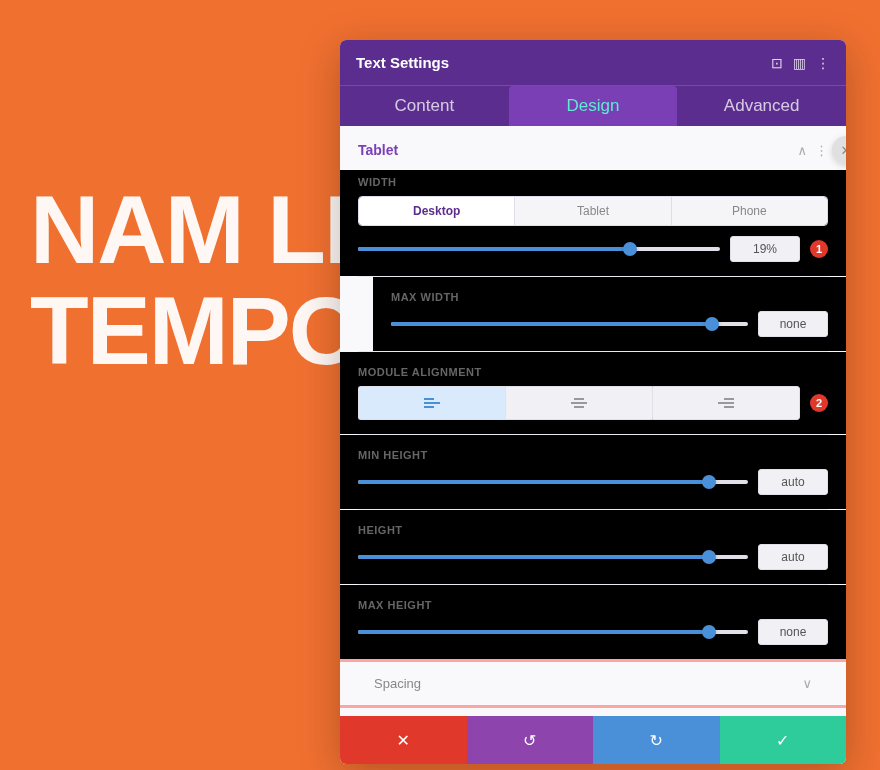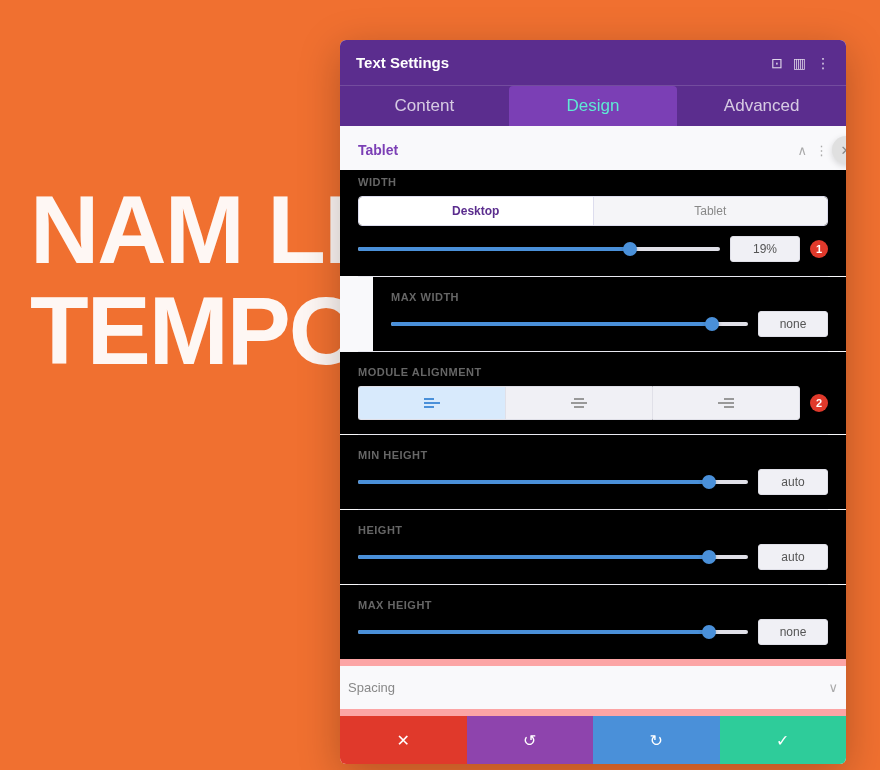--- a/index.html
+++ b/index.html
@@ -250,22 +250,22 @@
     }
     .align-btn:first-child { border-radius: 3px 0 0 3px; }
     .align-btn:last-child { border-right: 1px solid #e0e0e8; border-radius: 0 3px 3px 0; }
     .align-btn.active {
       background: #d8eafc;
       color: #4a90d9;
     }
 
     
     .collapsible-section {
-      border-top: 7px solid #fca5a5;
-      padding: 14px 8px;
+      border-top: 3px solid #fca5a5;
+      padding: 14px 34px;
       display: flex;
       align-items: center;
       justify-content: space-between;
       cursor: pointer;
     }
     .collapsible-title {
       font-size: 13px;
       font-weight: 500;
       color: #888;
     }
@@ -343,20 +343,21 @@
         <span class="section-icon">⋮</span>
       </div>
     </div>
 
     <div class="field">
       <div class="field-label">Width</div>
 
       <div class="device-tabs">
         <div class="device-tab active">Desktop</div>
         <div class="device-tab">Tablet</div>
+        <div class="device-tab">Phone</div>
       </div>
 
       <div class="slider-row">
         <div class="slider-track">
           <div class="slider-fill" style="width: 75%;"></div>
           <div class="slider-thumb" style="left: 75%;"></div>
         </div>
         <div class="slider-value">19%</div>
         <div class="slider-value-badge">1</div>
       </div>

